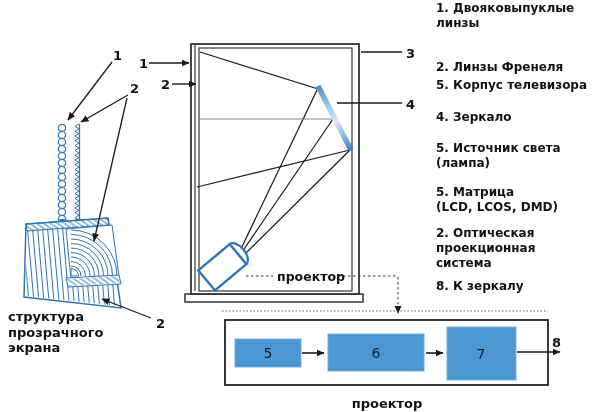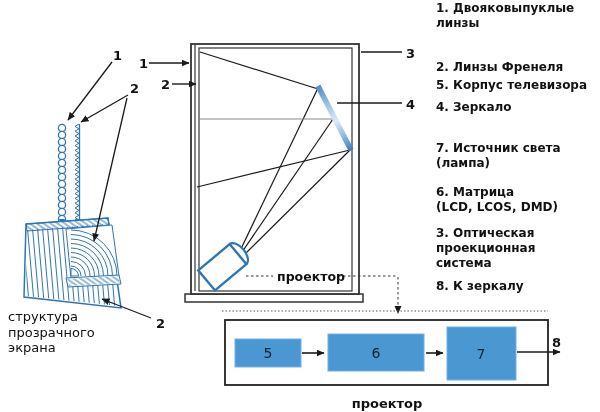--- a/index.html
+++ b/index.html
@@ -2,23 +2,23 @@
 <html><head>
 <meta charset="utf-8">
 <style>
   html,body{margin:0;padding:0;background:#fff;}
   .stage{position:relative;width:600px;height:412px;background:#ffffff;overflow:hidden;
          font-family:"DejaVu Sans","Liberation Sans",sans-serif;}
   svg.art{position:absolute;left:0;top:0;}
   .legend{position:absolute;left:436px;top:0;width:162px;color:#111;}
   .legend-item{position:absolute;left:0;font-size:12px;font-weight:bold;line-height:15px;
                white-space:pre-line;color:#111;}
-  .li-0{top:1px}.li-1{top:60px}.li-2{top:78px}.li-3{top:100px}
+  .li-0{top:1px}.li-1{top:60px}.li-2{top:78px}.li-3{top:110px}
   .li-4{top:141px}.li-5{top:185px}.li-6{top:226px}.li-7{top:279px}
-  .screen-caption{position:absolute;left:8px;top:309px;font-size:13px;font-weight:normal;
+  .screen-caption{position:absolute;left:8px;top:309px;font-size:13px;font-weight:bold;
                   line-height:15.5px;color:#111;white-space:pre-line;}
   text{fill:#111;}
   .num{font-size:13px;font-weight:bold;}
   .blocknum{font-size:14px;fill:#10222f;}
   .plabel{font-size:12.5px;font-weight:bold;}
 </style>
 </head>
 <body>
 
 <div class="stage">
@@ -162,25 +162,25 @@
       <text x="387" y="408" text-anchor="middle" style="font-size:13px;font-weight:bold">проектор</text>
     </g>
   </svg>
 
   <div class="legend">
     <div class="legend-item li-0">1. Двояковыпуклые
 линзы</div>
     <div class="legend-item li-1">2. Линзы Френеля</div>
     <div class="legend-item li-2">5. Корпус телевизора</div>
     <div class="legend-item li-3">4. Зеркало</div>
-    <div class="legend-item li-4">7. Источник света
+    <div class="legend-item li-4">5. Источник света
 (лампа)</div>
-    <div class="legend-item li-5">6. Матрица
+    <div class="legend-item li-5">5. Матрица
 (LCD, LCOS, DMD)</div>
-    <div class="legend-item li-6">3. Оптическая
+    <div class="legend-item li-6">2. Оптическая
 проекционная
 система</div>
     <div class="legend-item li-7">8. К зеркалу</div>
   </div>
 
   <div class="screen-caption">структура
 прозрачного
 экрана</div>
 
 </div>

